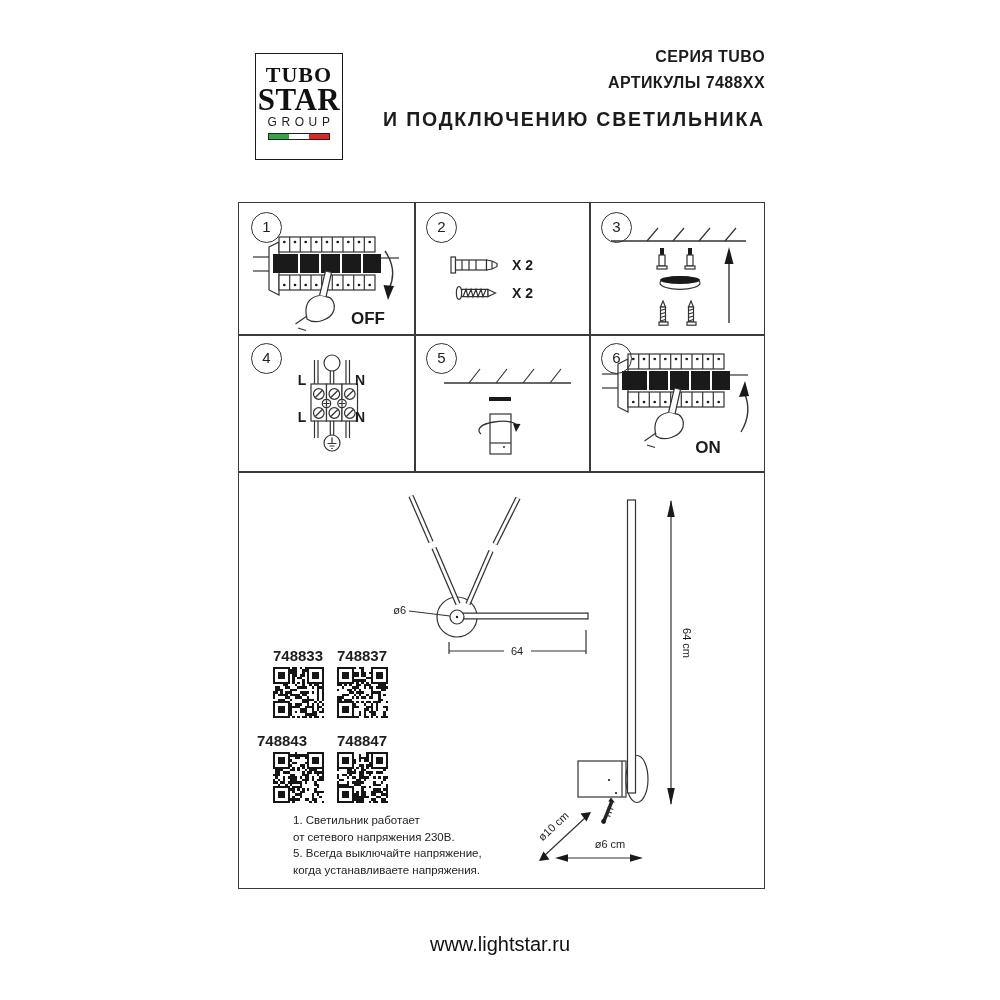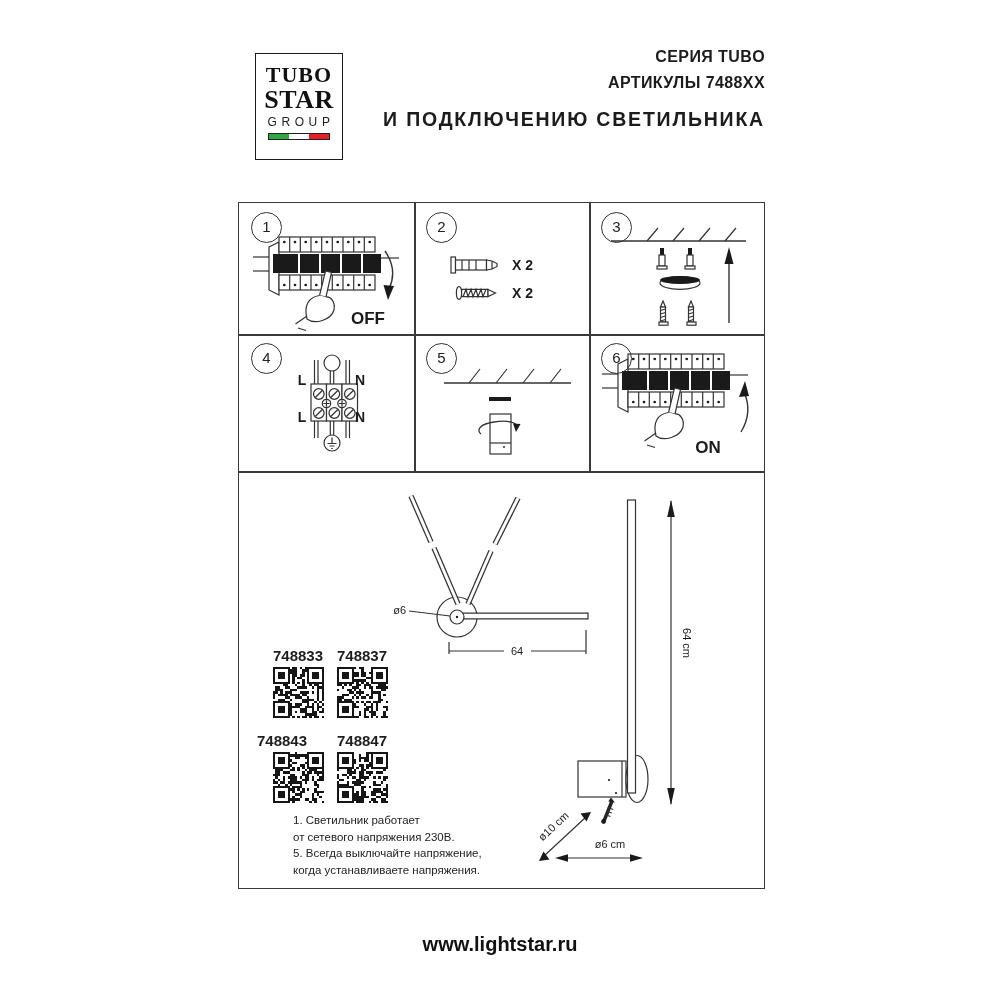--- a/index.html
+++ b/index.html
@@ -2,21 +2,21 @@
 <html><head>
 <meta charset="utf-8">
 <style>
   html,body{margin:0;padding:0;background:#fff;}
   .page{position:relative;width:1000px;height:1000px;background:#fff;overflow:hidden;
         font-family:"Liberation Sans",sans-serif;color:#1c1c1c;}
   
   .logo-box{position:absolute;left:255px;top:53px;width:88px;height:107px;
             border:1.6px solid #1a1a1a;box-sizing:border-box;text-align:center;padding-top:10px;}
   .logo-light{font-family:"Liberation Serif",serif;font-weight:bold;font-size:22px;line-height:22px;letter-spacing:1px;color:#111;}
-  .logo-star{font-family:"Liberation Serif",serif;font-weight:bold;font-size:26px;line-height:27px;letter-spacing:.5px;color:#111;text-align:center;}
+  .logo-star{font-family:"Liberation Serif",serif;font-weight:bold;font-size:31px;line-height:27px;letter-spacing:.5px;color:#111;text-align:center;}
   .logo-group{font-size:12px;line-height:12px;letter-spacing:4.6px;margin-top:3px;margin-left:4px;color:#222;}
   .logo-flag{width:62px;height:7px;margin:5px auto 0;border:.9px solid #222;box-sizing:border-box;display:flex;}
   .logo-flag span{flex:1;height:100%;}
   .title-block{position:absolute;right:235px;top:44px;text-align:right;}
   .t1{font-size:16px;font-weight:bold;line-height:26px;letter-spacing:.4px;}
   .t2{font-size:19.5px;font-weight:bold;line-height:20.5px;letter-spacing:1.8px;margin-top:13px;}
   
   .grid{position:absolute;left:238px;top:202px;width:527px;height:687px;
         border:1.6px solid #3a3a3a;box-sizing:border-box;}
   .vline,.hline{position:absolute;background:#3a3a3a;}
@@ -38,21 +38,21 @@
   .cap{font-size:17px;font-weight:bold;}
   .qty{font-size:14px;font-weight:bold;}
   .ln{font-size:14px;font-weight:bold;}
   .dim{font-size:11px;}
   
   .qr-label{position:absolute;width:52px;text-align:left;font-size:15px;font-weight:bold;color:#1d1d1d;}
   .qr{position:absolute;width:51px;height:51px;}
   .notes{position:absolute;left:34px;top:341px;width:220px;font-size:11.5px;line-height:16.5px;color:#222;margin-left:20px;}
   .notes span{display:block;}
   .footer{position:absolute;left:0;top:933px;width:1000px;text-align:center;
-          font-size:20px;font-weight:bold;color:#111;}
+          font-size:20px;font-weight:normal;color:#111;}
 </style>
 </head>
 <body>
 
 <div class="page">
 
   <svg width="0" height="0" style="position:absolute" aria-hidden="true">
     <defs>
       <g id="sym-breaker">
         <line class="s" x1="0" y1="26" x2="16" y2="26"></line>

